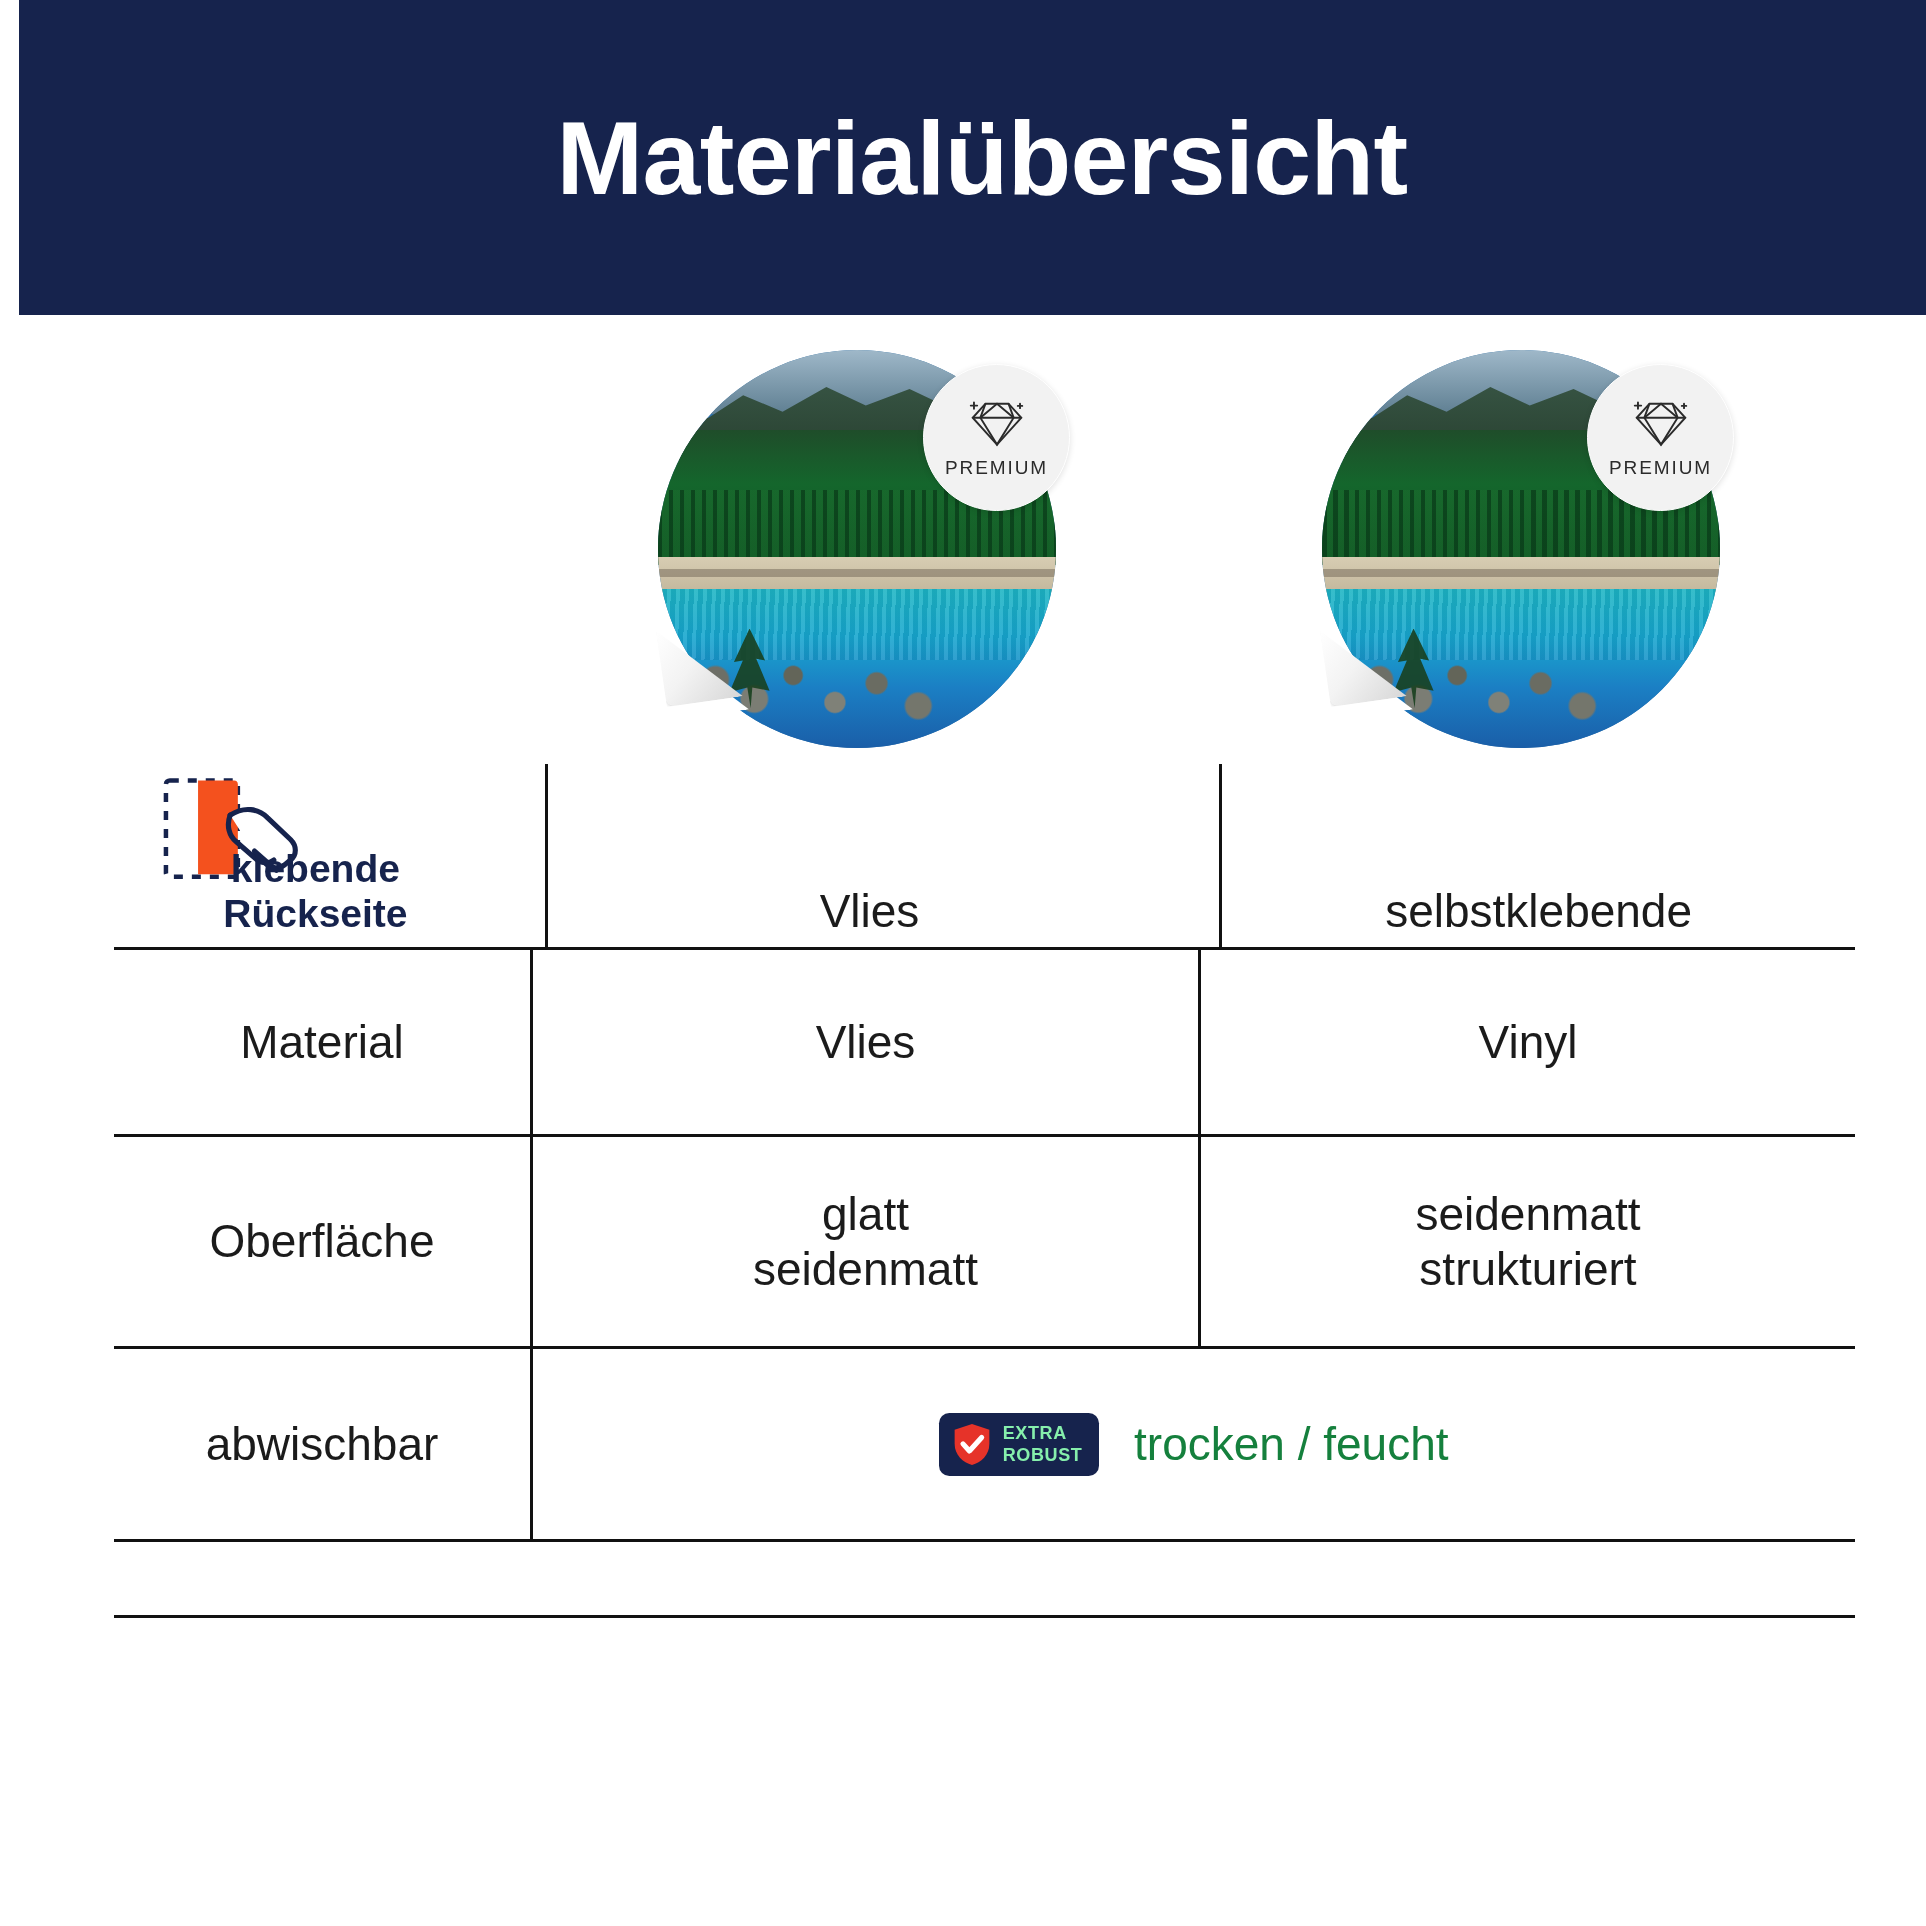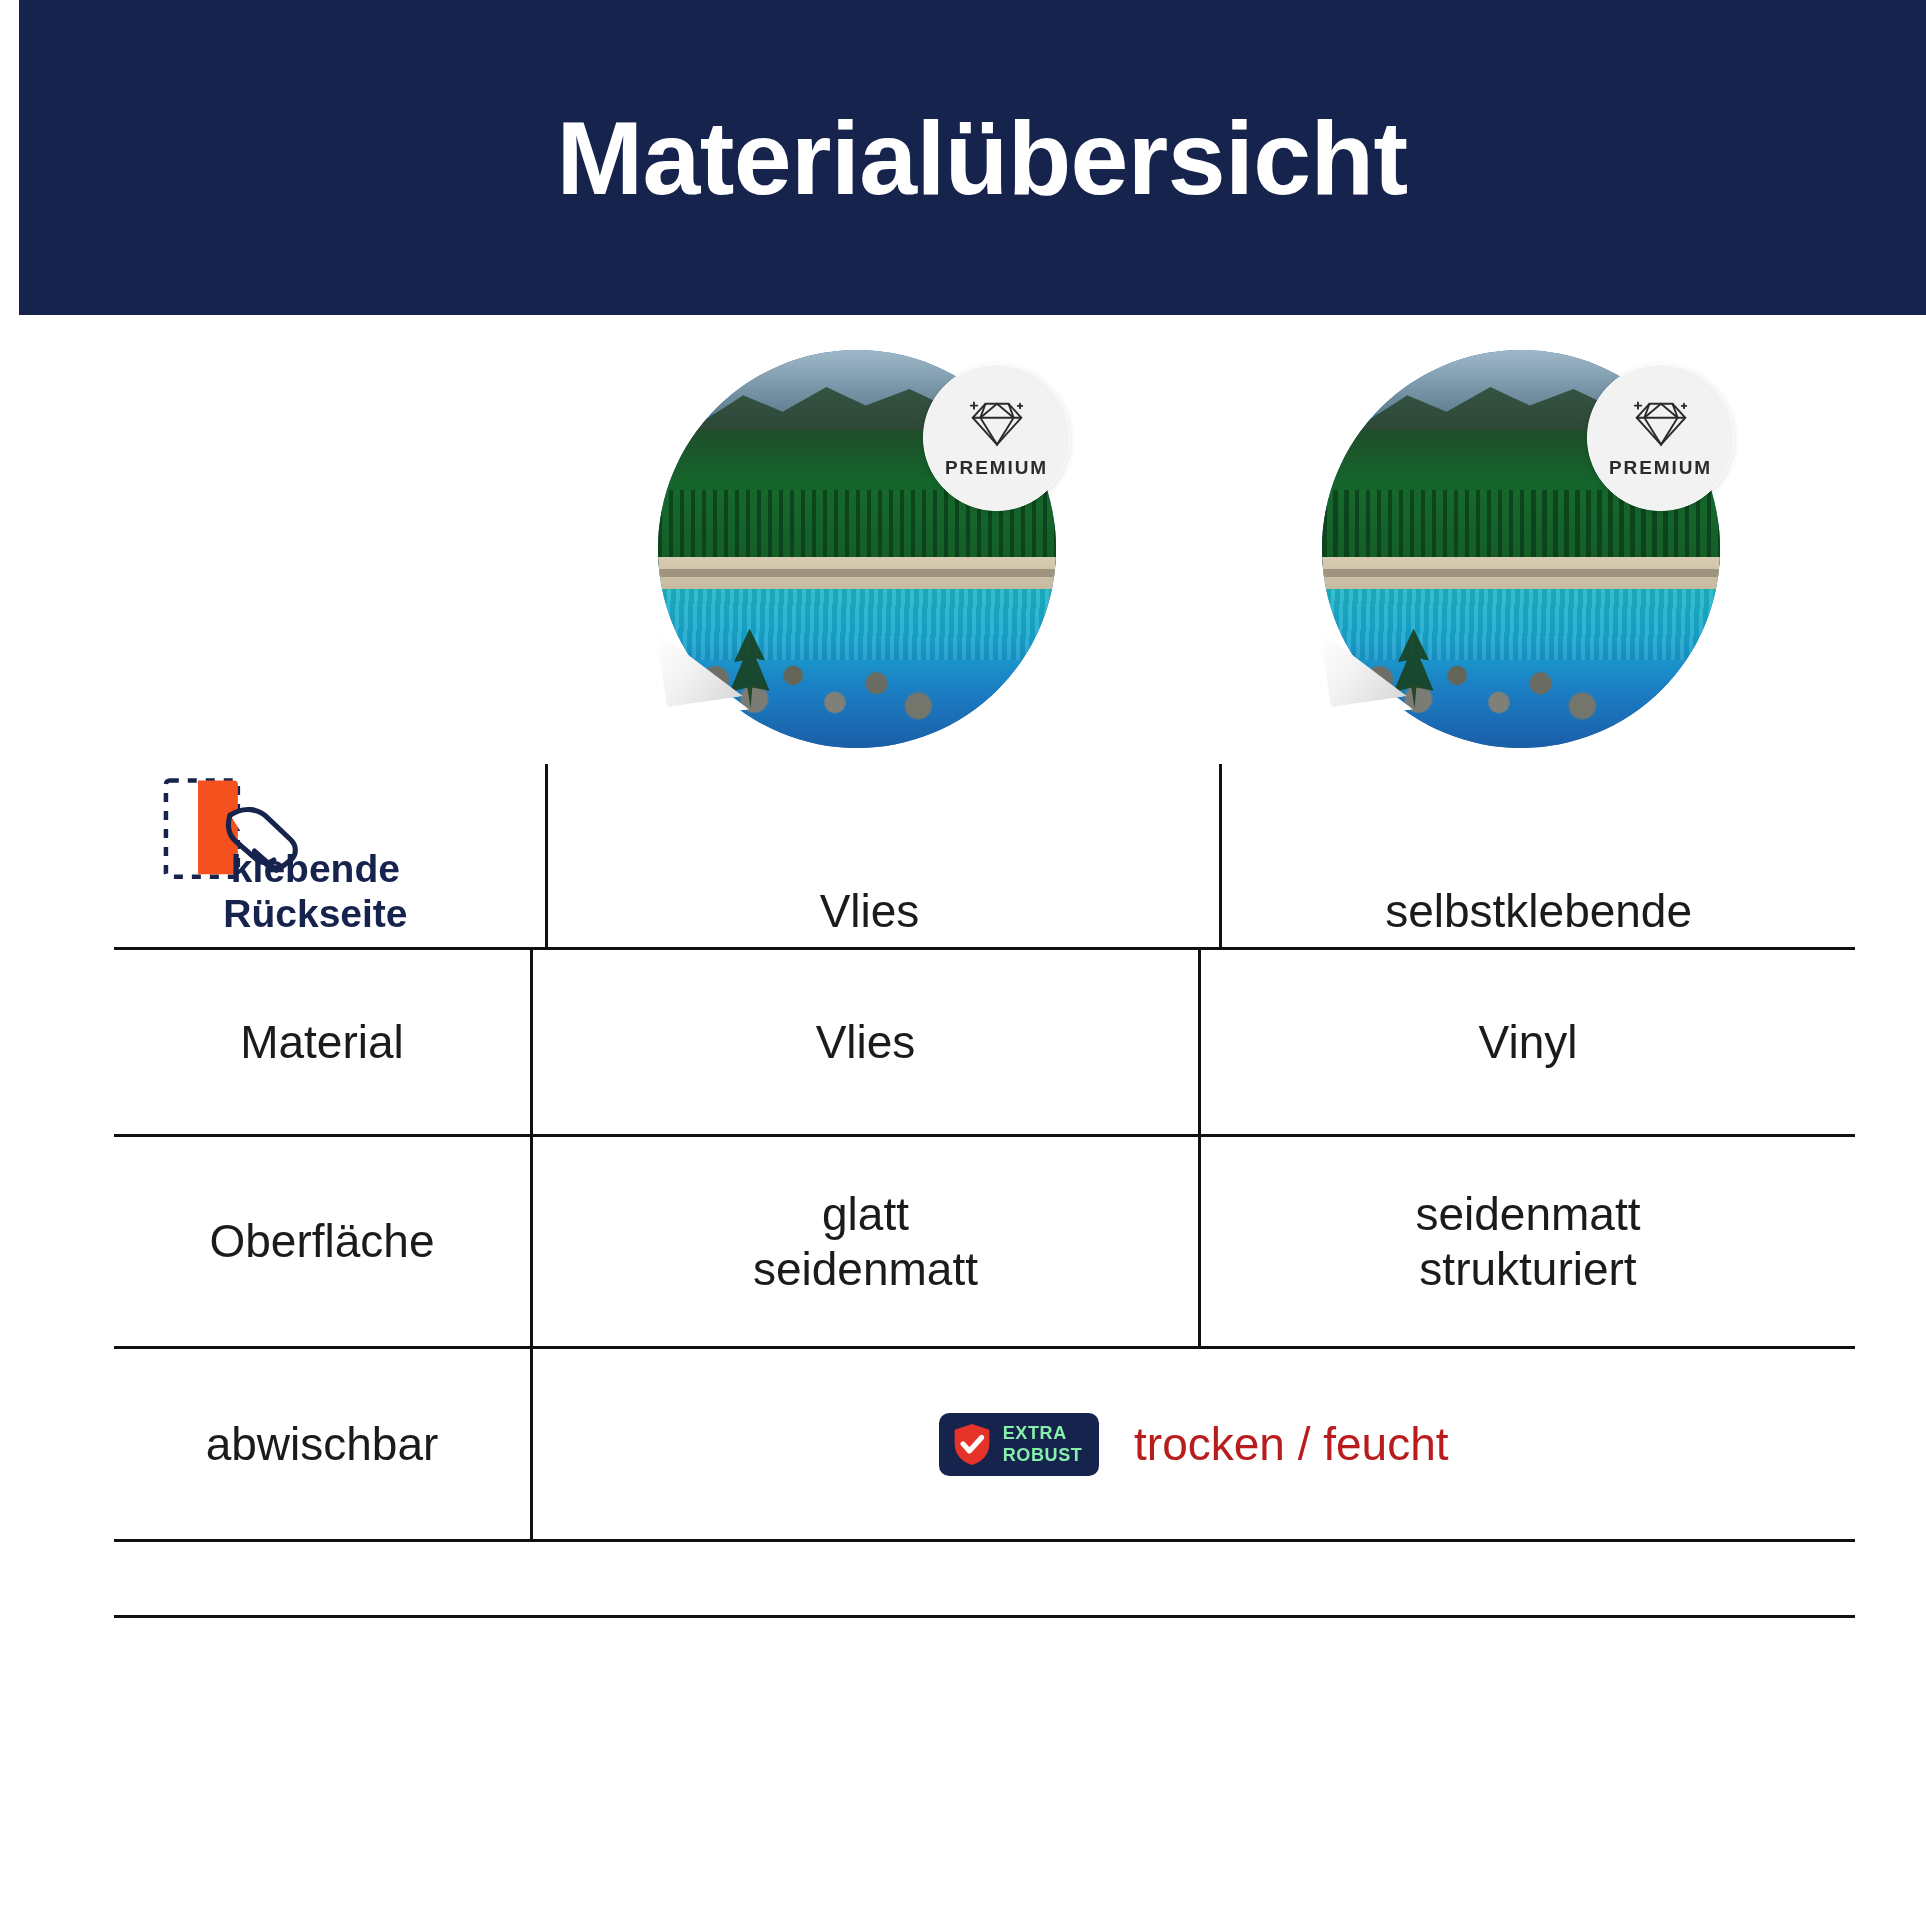--- a/index.html
+++ b/index.html
@@ -165,21 +165,21 @@
     box-shadow: 0 1.9px 6.4px rgba(0,0,0,0.12);
     display: flex;
     flex-direction: column;
     align-items: center;
     justify-content: center;
   }
   .premium svg { display: block; }
   .premium-label {
     margin-top: 6.4px;
     font-size: 19px;
-    font-weight: bold;
+    font-weight: normal;
     letter-spacing: 1.9px;
     color: #2b2b2b;
   }
 
   
   .table {
     position: absolute;
     left: 95px;
     top: 764px;
     width: 1741px;
@@ -266,21 +266,21 @@
     flex-direction: column;
     line-height: 1.0;
     color: #86efac;
     font-weight: bold;
     font-size: 18px;
     letter-spacing: 0.6px;
   }
   .robust-text span:last-child { margin-top: 3.9px; }
   .robust-caption {
     font-size: 46px;
-    color: #b91c1c;
+    color: #15803d;
   }
 </style>
 </head>
 <body>
 
 <div class="page">
 
   <div class="header">
     <div class="header-title">Materialübersicht</div>
   </div>

